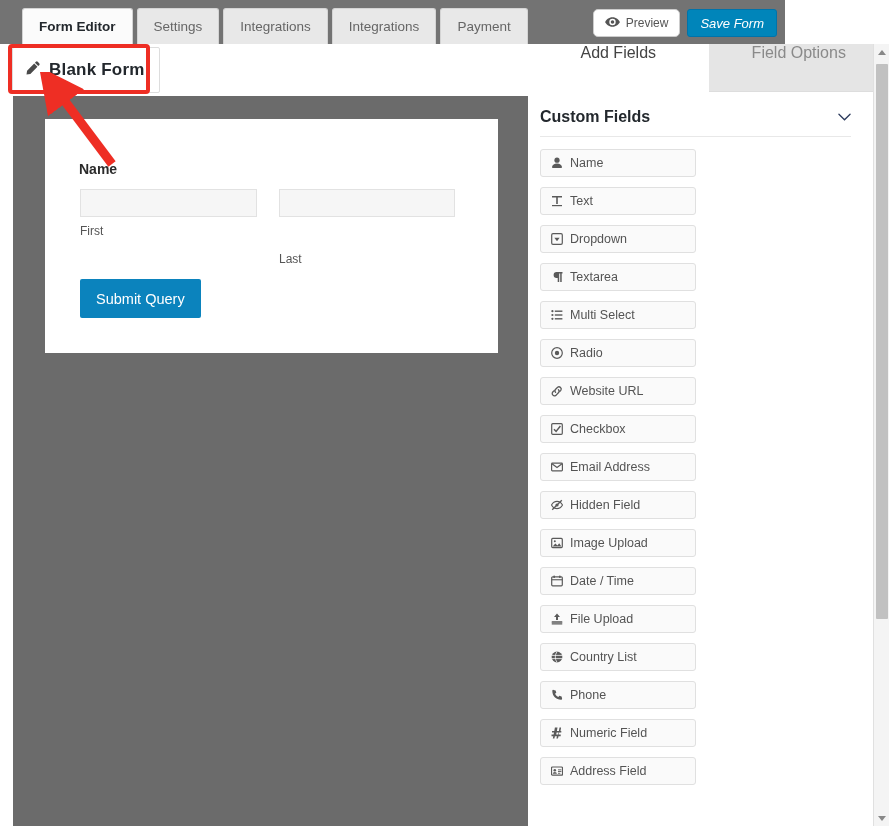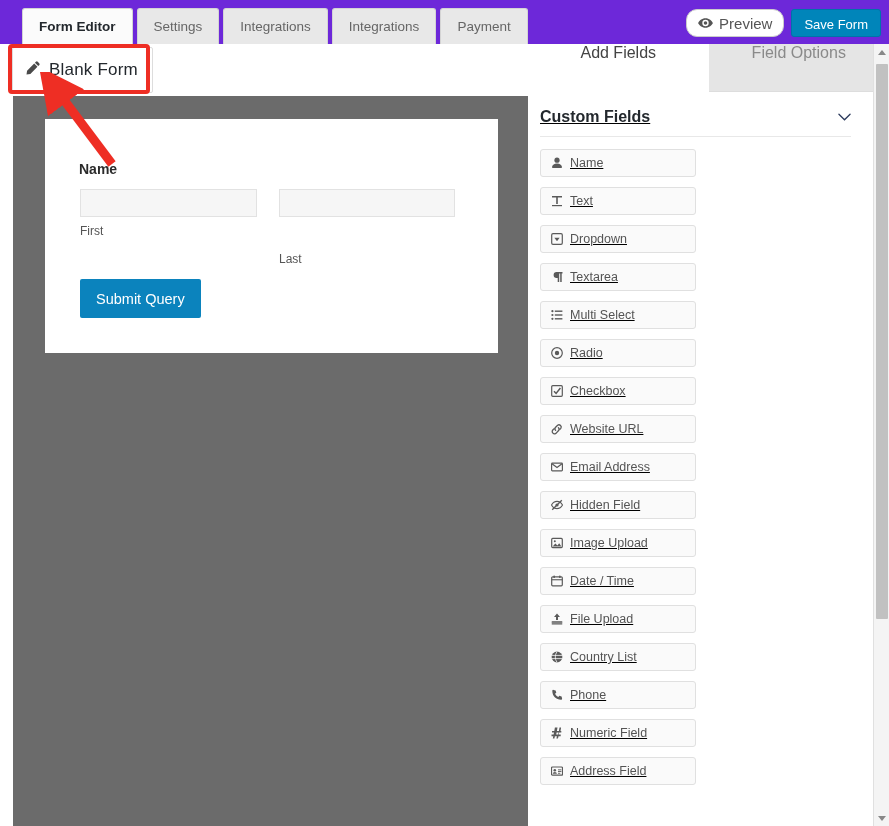--- a/index.html
+++ b/index.html
@@ -6,55 +6,55 @@
   html, body {
     width: 889px; height: 826px;
     font-family: "Liberation Sans", sans-serif;
     background: #ffffff;
     overflow: hidden;
   }
   #app { position: relative; width: 889px; height: 826px; background:#fff; }
 
   
   .topbar {
-    position: absolute; left:0; top:0; width:889px; height:44px;
-    background:#6d28d9;
+    position: absolute; left:0; top:0; width:785px; height:44px;
+    background:#737373;
   }
   .tabs { position:absolute; left:22px; top:8px; display:flex; gap:4px; }
   .tab {
     height:36px; padding:0 16px; display:flex; align-items:center;
     font-size:13.5px; color:#666; background:#e8e8e8;
     border:1px solid #d4d4d4; border-bottom:none;
     border-radius:3px 3px 0 0; cursor:pointer; white-space:nowrap;
     line-height:1;
   }
   .tab.active {
     background:#fbfbfb; color:#23282d; font-weight:bold;
     border-color:#d4d4d4;
   }
   .topbar-actions { position:absolute; right:8px; top:9px; display:flex; gap:7px; }
   .btn-preview {
     height:28px; padding:0 11px; display:flex; align-items:center; gap:6px;
-    background:#fff; border:1px solid #ccc; border-radius:11px;
-    font-size:15px; color:#555; cursor:pointer; line-height:1;
+    background:#fff; border:1px solid #ccc; border-radius:5px;
+    font-size:12px; color:#555; cursor:pointer; line-height:1;
   }
   .btn-save {
-    height:28px; padding:8px 12px; display:flex; 
+    height:28px; padding:8px 12px; display:flex; align-items:center;
     background:#0085ba; border:1px solid #0073aa; border-radius:3px;
-    font-size:13px; color:#fff; cursor:pointer; line-height:1;
+    font-size:13px; color:#fff; cursor:pointer; line-height:1;font-style:italic;
   }
 
   
   .titlerow { position:absolute; left:0; top:44px; width:889px; height:52px; background:#fff; }
   .titlebox {
     position:absolute; left:12px; top:3px; height:46px;
     display:flex; align-items:center; gap:9px; padding:0 14px 0 12px;
     background:#fff; border:1px solid #ddd; border-radius:2px;
   }
-  .titlebox .t-text { font-size:17px; color:#23282d; font-weight:normal; letter-spacing:.2px; }
+  .titlebox .t-text { font-size:17px; color:#23282d; font-weight:bold; letter-spacing:.2px; }
   .badge-id {
     position:absolute; left:157px; top:58px; height:22px; padding:0 8px;
     display:flex; align-items:center; gap:5px; background:#0f86b8;
     border-radius:3px; color:#fff; font-size:12px; font-weight:bold; cursor:pointer;
   }
   .badge-share {
     position:absolute; left:232px; top:57px; height:23px; padding:0 9px;
     display:flex; align-items:center; gap:5px; background:#e8543f;
     border-radius:3px; color:#fff; font-size:12.5px; cursor:pointer;
   }
@@ -88,21 +88,21 @@
   .panel { position:absolute; left:528px; top:44px; width:361px; height:782px; background:#fff; }
   .panel-tabs { display:flex; width:361px; height:48px; }
   .ptab {
     flex:1; display:flex; align-items:flex-start; justify-content:center;
     font-size:16px; color:#444; background:#fff;
     border-bottom:1px solid #fff; cursor:pointer;
   }
   .ptab.inactive { background:#e5e5e5; color:#8a8a8a; border-bottom:1px solid #ddd; }
   .panel-body {
     position:absolute; left:0; top:48px; width:345px; height:734px;
-    background:#fff; padding:0 16px 0 6px; overflow:hidden;text-decoration:underline;
+    background:#fff; padding:0 16px 0 6px; overflow:hidden;
   }
   .sec-head {
     display:flex; align-items:center; justify-content:space-between;
     padding:16px 6px 10px 0; margin-left:6px;
   }
   .sec-head .title { font-size:16px; color:#23282d; font-weight:bold; }
   .sec-rule { height:1px; background:#e8e8e8; margin:0 6px 12px 6px; }
   .grid { display:flex; flex-wrap:wrap; gap:10px; padding:0 6px; }
   .fbtn {
     width:156px; height:28px; display:flex; align-items:center; gap:6px;
@@ -294,34 +294,34 @@
               <svg width="12" height="12" viewBox="0 0 12 12">
                 <circle cx="6" cy="6" r="5.3" fill="none" stroke="#5a5a5a" stroke-width="1.2"></circle>
                 <circle cx="6" cy="6" r="2.2" fill="#5a5a5a"></circle>
               </svg>
             </span>
             <span>Radio</span>
           </div>
           <div class="fbtn">
             <span class="ic">
               <svg width="12" height="12" viewBox="0 0 12 12">
+                <path d="M4.6 7.4a2.3 2.3 0 010-3.2l2-2a2.3 2.3 0 013.2 3.2l-.9.9" fill="none" stroke="#5a5a5a" stroke-width="1.3" stroke-linecap="round"></path>
+                <path d="M7.4 4.6a2.3 2.3 0 010 3.2l-2 2a2.3 2.3 0 11-3.2-3.2l.9-.9" fill="none" stroke="#5a5a5a" stroke-width="1.3" stroke-linecap="round"></path>
+              </svg>
+            </span>
+            <span>Website URL</span>
+          </div>
+          <div class="fbtn">
+            <span class="ic">
+              <svg width="12" height="12" viewBox="0 0 12 12">
                 <rect x=".7" y=".7" width="10.6" height="10.6" rx="1" fill="none" stroke="#5a5a5a" stroke-width="1.2"></rect>
                 <path d="M3 6.2l2.1 2.2L9.4 3" fill="none" stroke="#5a5a5a" stroke-width="1.5"></path>
               </svg>
             </span>
             <span>Checkbox</span>
-          </div>
-          <div class="fbtn">
-            <span class="ic">
-              <svg width="12" height="12" viewBox="0 0 12 12">
-                <path d="M4.6 7.4a2.3 2.3 0 010-3.2l2-2a2.3 2.3 0 013.2 3.2l-.9.9" fill="none" stroke="#5a5a5a" stroke-width="1.3" stroke-linecap="round"></path>
-                <path d="M7.4 4.6a2.3 2.3 0 010 3.2l-2 2a2.3 2.3 0 11-3.2-3.2l.9-.9" fill="none" stroke="#5a5a5a" stroke-width="1.3" stroke-linecap="round"></path>
-              </svg>
-            </span>
-            <span>Website URL</span>
           </div>
           <div class="fbtn">
             <span class="ic">
               <svg width="12" height="12" viewBox="0 0 12 12">
                 <rect x=".6" y="2.2" width="10.8" height="7.6" rx=".8" fill="none" stroke="#5a5a5a" stroke-width="1.2"></rect>
                 <path d="M1 2.8L6 6.6l5-3.8" fill="none" stroke="#5a5a5a" stroke-width="1.2"></path>
               </svg>
             </span>
             <span>Email Address</span>
           </div>

